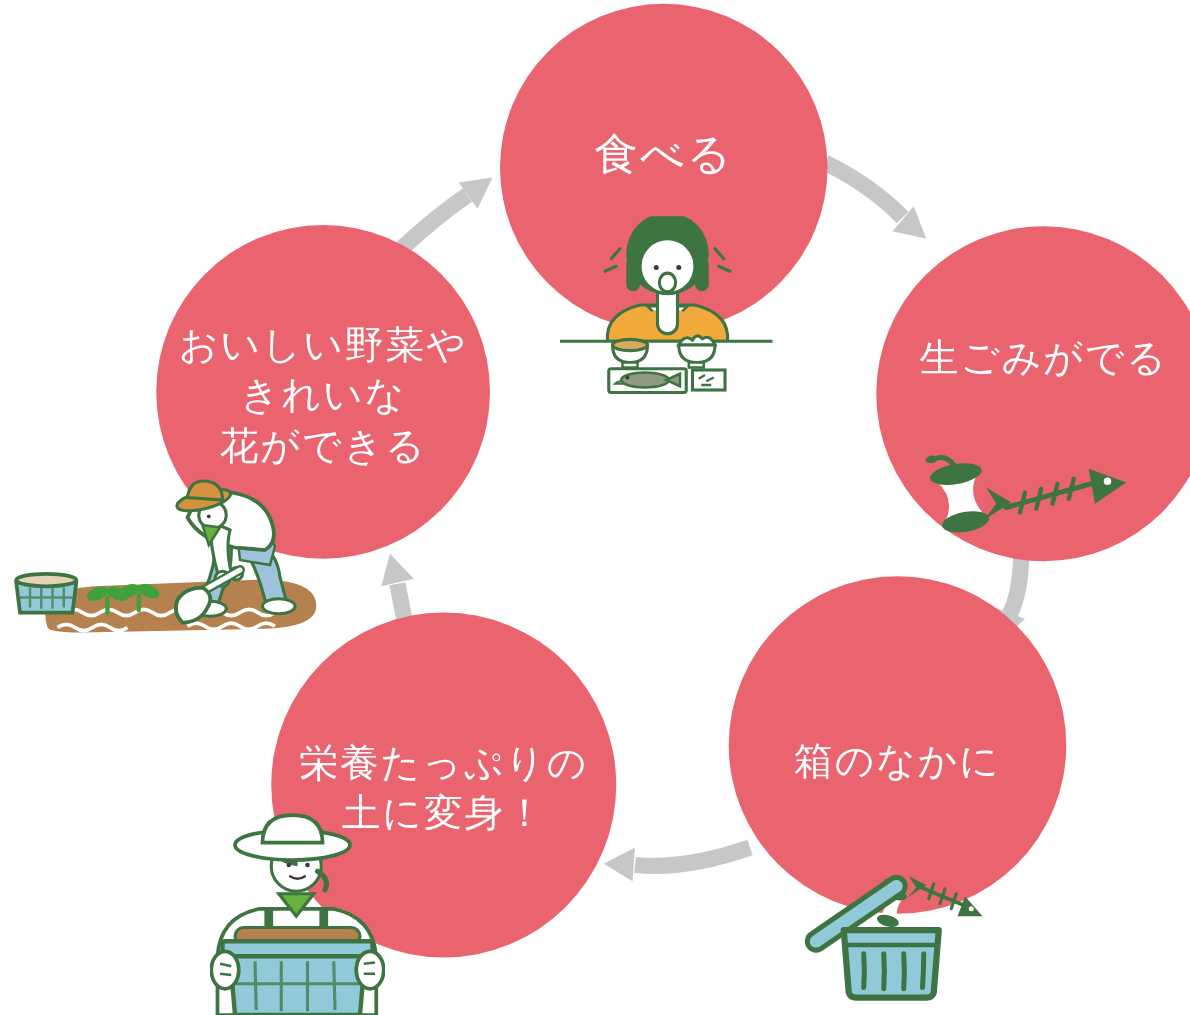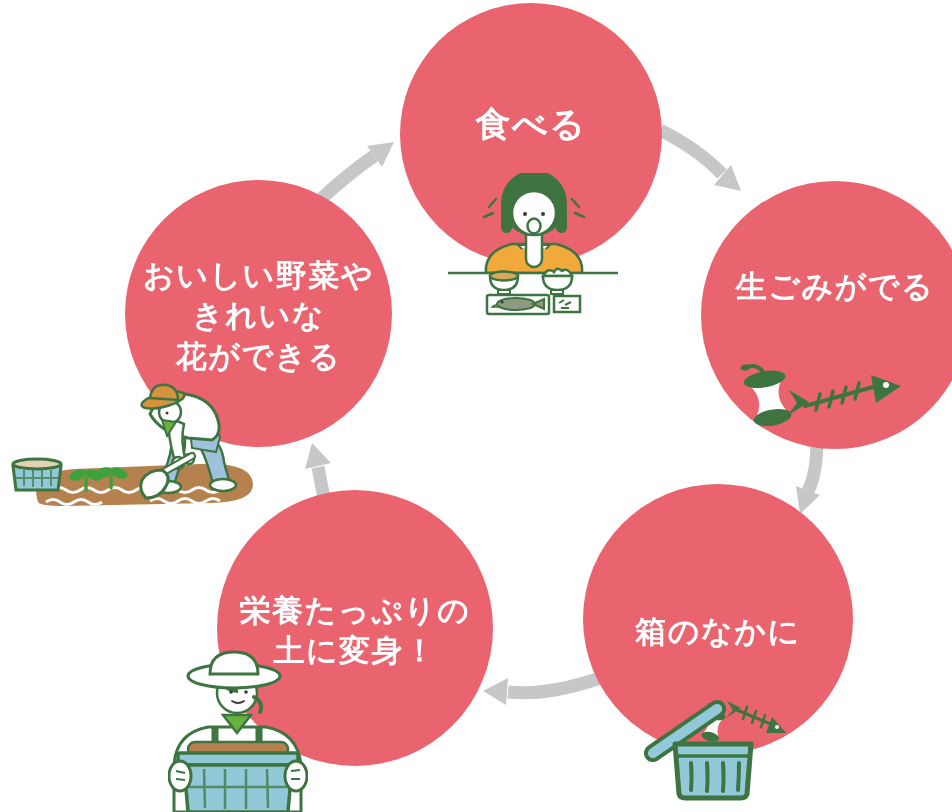--- a/index.html
+++ b/index.html
@@ -8,25 +8,25 @@
     background:var(--bg,#fff);
     font-family:"Liberation Sans","DejaVu Sans",sans-serif;
   }
   .arrows{position:absolute;left:0;top:0;z-index:0;}
   .circle{
     position:absolute;border-radius:50%;background:var(--pink,#E9646F);
     display:flex;align-items:center;justify-content:center;z-index:1;
   }
   .c-eat  {left:400px;top:3px;  width:262px;height:262px;}
   .c-waste{left:701px;top:181px;width:268px;height:268px;}
-  .c-box  {left:583px;top:484px;width:270px;height:270px;}
+  .c-box  {left:583px;top:461px;width:270px;height:270px;}
   .c-soil {left:217px;top:490px;width:276px;height:276px;}
   .c-grow {left:125px;top:180px;width:267px;height:267px;}
   .label{
-    color:var(--label,#fff);font-weight:bold;text-align:center;
+    color:var(--label,#fff);font-weight:normal;text-align:center;
     line-height:1.3;letter-spacing:1.5px;font-size:31px;
   }
   .label span{display:block;}
   .c-eat .label{font-size:35px;transform:translateY(-10px);}
   .c-waste .label{transform:translateY(-28px);}
   .c-box .label{transform:translateY(13px);}
   .c-soil .label{transform:translateY(3px);}
   .c-grow .label{transform:translateY(3px);}
   .illus{position:absolute;z-index:2;}
   .i-eat  {left:430px;top:173px;}

